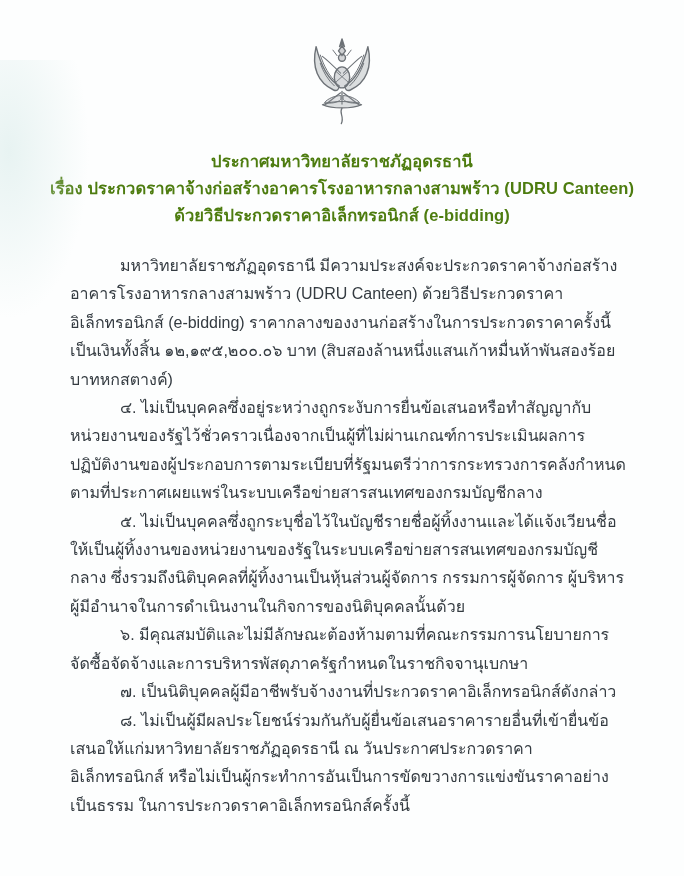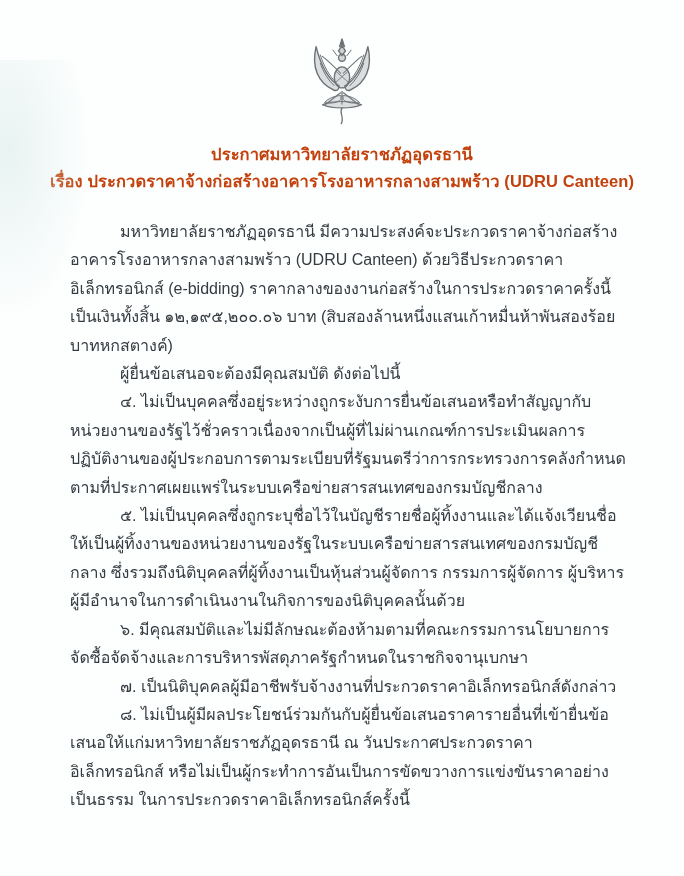--- a/index.html
+++ b/index.html
@@ -21,26 +21,26 @@
     width: 90px; height: 260px;
     background: radial-gradient(ellipse at 10% 35%, rgba(214,234,232,0.55), rgba(255,255,255,0) 70%);
     pointer-events: none;
   }
   .emblem-wrap {
     display: flex; justify-content: center;
     padding-top: 30px;
   }
   .emblem-wrap svg { display: block; }
   .title-block {
-    margin-top: 5px;
+    margin-top: 12px;
     text-align: center;
     font-size: 16.5px;
     font-weight: 600;
     line-height: 27px;
-    color: #c2410c;
+    color: #4d7c0f;
     letter-spacing: 0.1px;
   }
   .doc-body {
     margin: 23px 58px 0 70px;
     font-size: 16px;
     line-height: 28.4px;
     text-align: left;
     color: #343b41;
   }
   .doc-body p {
@@ -75,25 +75,25 @@
       <path d="M62 50 L78 64 M78 50 L62 64" stroke-width="1.2"></path>
       <path d="M70 78 L70 96" stroke-width="1.8"></path>
       <path d="M42 97 C56 91 84 91 98 97 C84 103 56 103 42 97 Z" fill="rgba(150,155,160,0.32)" stroke-width="1.6"></path>
       <path d="M70 102 C65 109 74 114 69 124" stroke-width="1.8"></path>
     </svg>
   </div>
 
   <div class="title-block">
     <div>ประกาศมหาวิทยาลัยราชภัฏอุดรธานี</div>
     <div>เรื่อง ประกวดราคาจ้างก่อสร้างอาคารโรงอาหารกลางสามพร้าว (UDRU Canteen)</div>
+    <div>ด้วยวิธีประกวดราคาอิเล็กทรอนิกส์ (e-bidding)</div>
   </div>
 
   <div class="doc-body">
     <p>มหาวิทยาลัยราชภัฏอุดรธานี มีความประสงค์จะประกวดราคาจ้างก่อสร้างอาคารโรงอาหารกลางสามพร้าว (UDRU Canteen) ด้วยวิธีประกวดราคาอิเล็กทรอนิกส์ (e-bidding) ราคากลางของงานก่อสร้างในการประกวดราคาครั้งนี้เป็นเงินทั้งสิ้น ๑๒,๑๙๕,๒๐๐.๐๖  บาท (สิบสองล้านหนึ่งแสนเก้าหมื่นห้าพันสองร้อยบาทหกสตางค์)</p>
-    <p>ผู้ยื่นข้อเสนอจะต้องมีคุณสมบัติ ดังต่อไปนี้</p>
     <div>
 
 
 
 
         <p>๔. ไม่เป็นบุคคลซึ่งอยู่ระหว่างถูกระงับการยื่นข้อเสนอหรือทำสัญญากับหน่วยงานของรัฐไว้ชั่วคราวเนื่องจากเป็นผู้ที่ไม่ผ่านเกณฑ์การประเมินผลการปฏิบัติงานของผู้ประกอบการตามระเบียบที่รัฐมนตรีว่าการกระทรวงการคลังกำหนดตามที่ประกาศเผยแพร่ในระบบเครือข่ายสารสนเทศของกรมบัญชีกลาง</p>
 
         <p>๕. ไม่เป็นบุคคลซึ่งถูกระบุชื่อไว้ในบัญชีรายชื่อผู้ทิ้งงานและได้แจ้งเวียนชื่อให้เป็นผู้ทิ้งงานของหน่วยงานของรัฐในระบบเครือข่ายสารสนเทศของกรมบัญชีกลาง ซึ่งรวมถึงนิติบุคคลที่ผู้ทิ้งงานเป็นหุ้นส่วนผู้จัดการ กรรมการผู้จัดการ ผู้บริหาร ผู้มีอำนาจในการดำเนินงานในกิจการของนิติบุคคลนั้นด้วย</p>
 
         <p>๖. มีคุณสมบัติและไม่มีลักษณะต้องห้ามตามที่คณะกรรมการนโยบายการจัดซื้อจัดจ้างและการบริหารพัสดุภาครัฐกำหนดในราชกิจจานุเบกษา</p>

